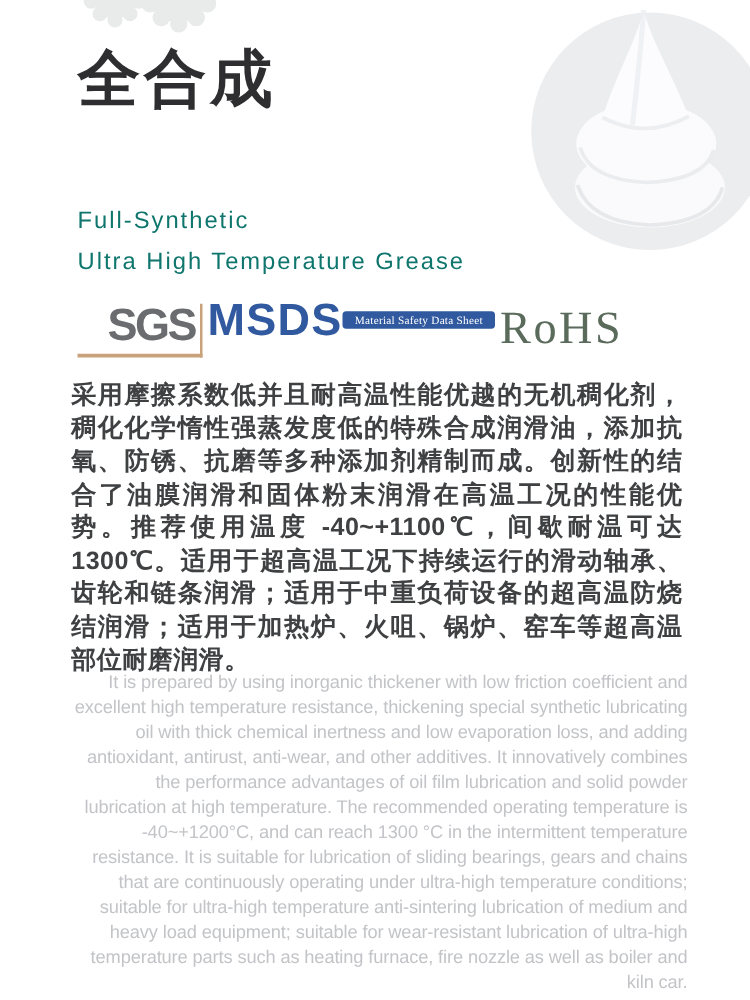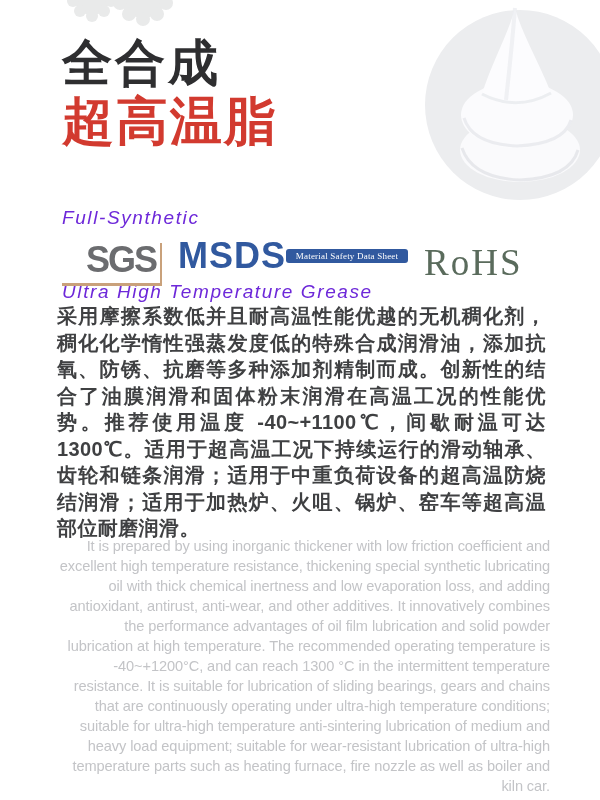--- a/index.html
+++ b/index.html
@@ -19,27 +19,27 @@
   .title-cn-1{
     font-size:50px;font-weight:700;color:#2e2e30;
     letter-spacing:3px;line-height:58px;white-space:nowrap;
   }
   .title-cn-2{
     font-size:52px;font-weight:800;color:#d23a2f;
     letter-spacing:2px;line-height:58px;white-space:nowrap;
   }
   .subtitle-block{position:absolute;left:62px;top:160px;}
   .subtitle-line{
-    font-size:19px;font-style:italic;color:#6d28d9;
-    letter-spacing:1.6px;line-height:33px;white-space:nowrap;margin-top:41px;
+    font-size:19px;color:#0f766e;
+    letter-spacing:1.6px;line-height:33px;white-space:nowrap;
   }
   
   .cert-row{
     position:absolute;left:62px;top:238px;
-    display:flex;align-items:flex-start;gap:16px;
+    display:flex;align-items:flex-start;gap:4px;
   }
   .sgs-logo{
     position:relative;
     padding:2px 6px 3px 24px;
     border-bottom:3px solid #c9a17b;
   }
   .sgs-logo::after{
     content:"";position:absolute;right:0;top:5px;bottom:-3px;
     width:2px;background:#c9a17b;
   }
@@ -113,21 +113,20 @@
     <path d="M44,118 q8,26 53,28 q47,-2 54,-26" fill="none" stroke="#e4e6e9" stroke-width="3" opacity="0.7"></path>
 
     <path d="M95,8 C89,32 72,62 62,94 C80,108 116,108 131,93 C118,60 101,32 95,8 Z" fill="#fcfcfe"></path>
     <path d="M95,8 C93,34 90,64 86,100" fill="none" stroke="#eceef1" stroke-width="4" opacity="0.8"></path>
     <path d="M62,94 q35,18 69,-1" fill="none" stroke="#e6e8eb" stroke-width="3" opacity="0.7"></path>
   </svg>
 </div>
 
 <div class="title-block">
   <div class="title-cn-1">全合成</div>
-  <div class="title-cn-2">超高温脂</div>
 </div>
 
 <div class="subtitle-block">
   <div class="subtitle-line">Full-Synthetic</div>
   <div class="subtitle-line">Ultra High Temperature Grease</div>
 </div>
 
 <div class="cert-row">
   <div class="sgs-logo">
     <span class="sgs-text">SGS</span>

